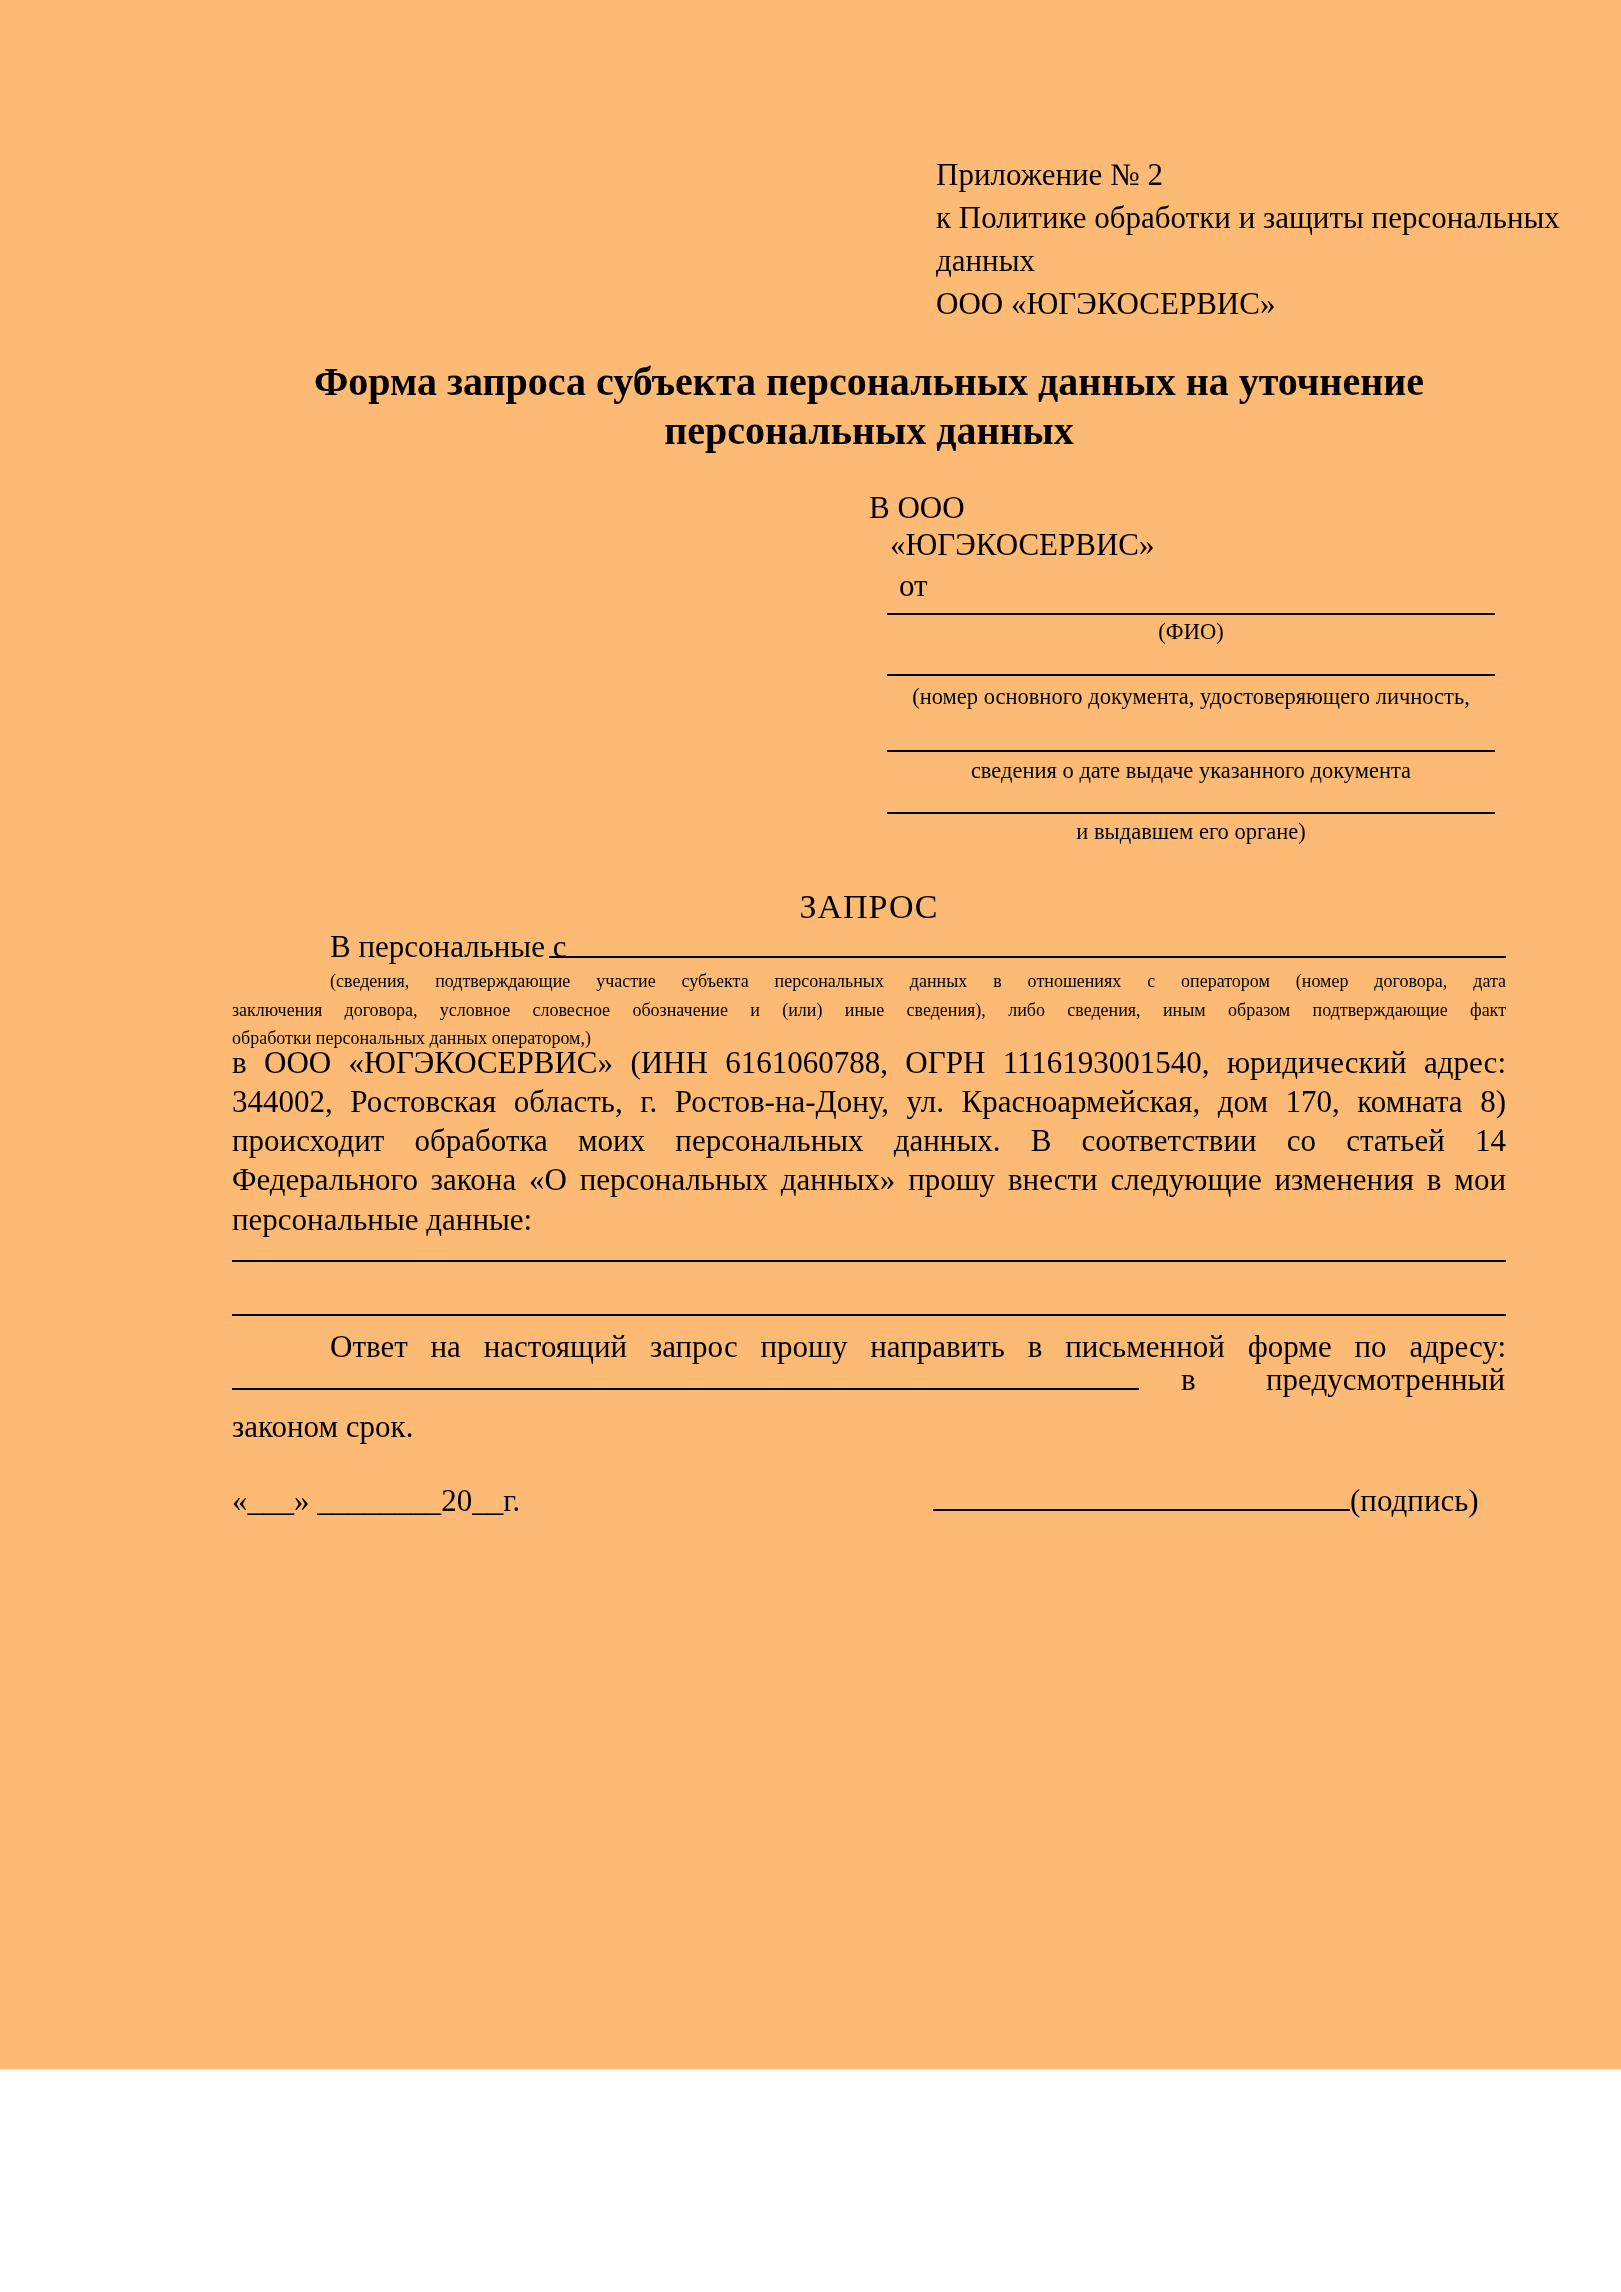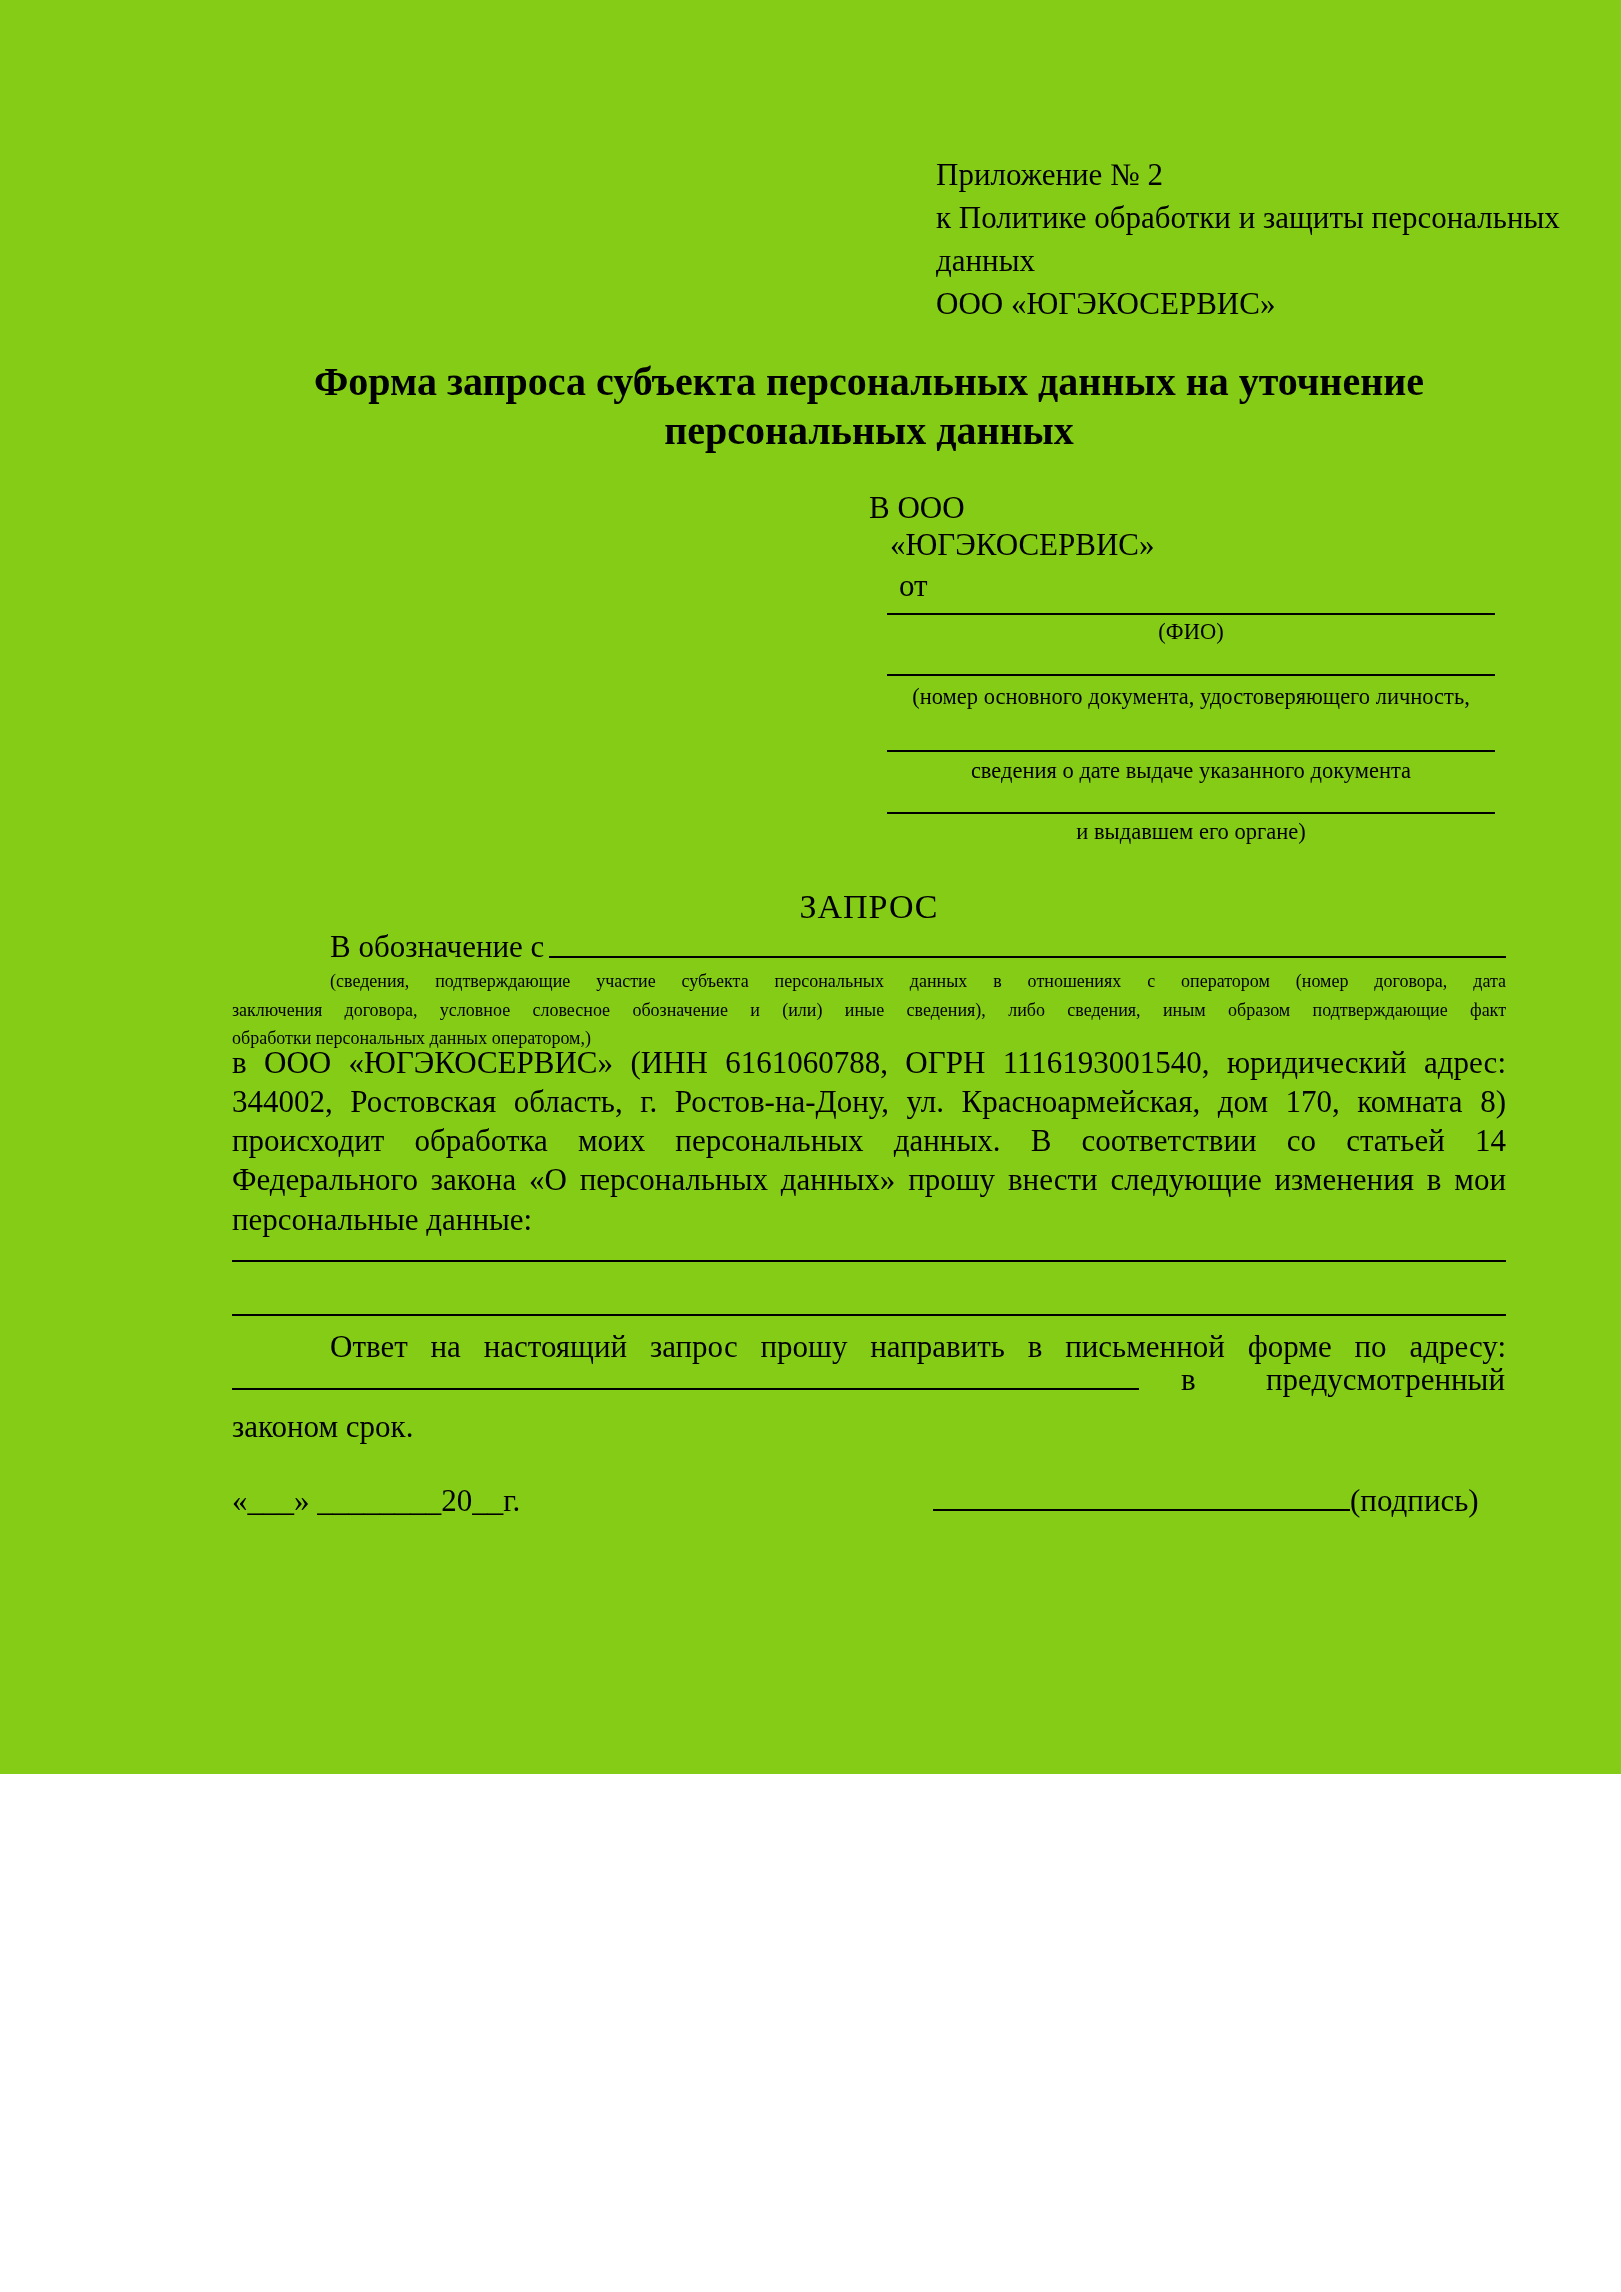--- a/index.html
+++ b/index.html
@@ -1,20 +1,20 @@
 <!DOCTYPE html>
 <html><head>
 <meta charset="utf-8">
 <style>
   html,body { margin:0; padding:0; background:#ffffff; }
   .page {
     position:relative;
     width:1621px;
-    height:1774px;
-    background:#84cc16;
+    height:2069px;
+    background:#fdba74;
     color:#000000;
     font-family:"Liberation Serif","DejaVu Serif",serif;
     overflow:hidden;
   }
   .abs { position:absolute; }
   .nowrap { white-space:nowrap; }
   .b { font-weight:bold; }
   .center { text-align:center; }
   .jl { text-align:justify; text-align-last:justify; }
   .body-text { font-size:31px; line-height:39px; }
@@ -56,21 +56,21 @@
   <div class="abs cap" style="top:684px;">(номер основного документа, удостоверяющего личность,</div>
 
   <div class="blank-line" style="left:887px; top:750px; width:608px;"></div>
   <div class="abs cap" style="top:758px;">сведения о дате выдаче указанного документа</div>
 
   <div class="blank-line" style="left:887px; top:812px; width:608px;"></div>
   <div class="abs cap" style="top:819px;">и выдавшем его органе)</div>
 
   <div class="abs zapros center">ЗАПРОС</div>
 
-  <div class="abs body-text nowrap" style="left:330px; top:927px;">В обозначение с</div>
+  <div class="abs body-text nowrap" style="left:330px; top:927px;">В персональные с</div>
   <div class="blank-line" style="left:549px; top:956px; width:957px;"></div>
 
   <div class="abs col small-text jl indent" style="top:968px;">(сведения, подтверждающие участие субъекта персональных данных в отношениях с оператором (номер договора, дата</div>
   <div class="abs col small-text jl" style="top:997px;">заключения договора, условное словесное обозначение и (или) иные сведения), либо сведения, иным образом подтверждающие факт</div>
   <div class="abs col small-text" style="top:1025px;">обработки персональных данных оператором,)</div>
 
   <div class="abs col body-text jl" style="top:1043px;">в ООО «ЮГЭКОСЕРВИС» (ИНН 6161060788, ОГРН 1116193001540, юридический адрес:</div>
   <div class="abs col body-text jl" style="top:1082px;">344002, Ростовская область, г. Ростов-на-Дону, ул. Красноармейская, дом 170, комната 8)</div>
   <div class="abs col body-text jl" style="top:1121px;">происходит обработка моих персональных данных. В соответствии со статьей 14</div>
   <div class="abs col body-text jl" style="top:1160px;">Федерального закона «О персональных данных» прошу внести следующие изменения в мои</div>

